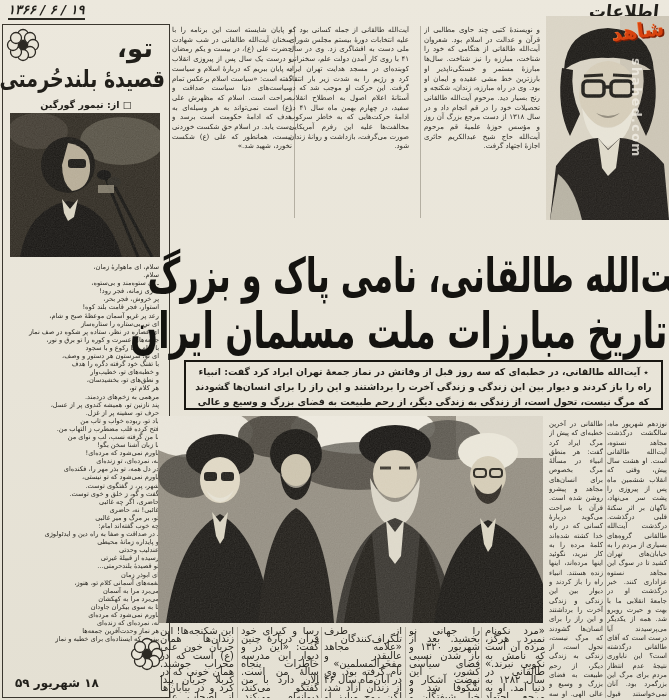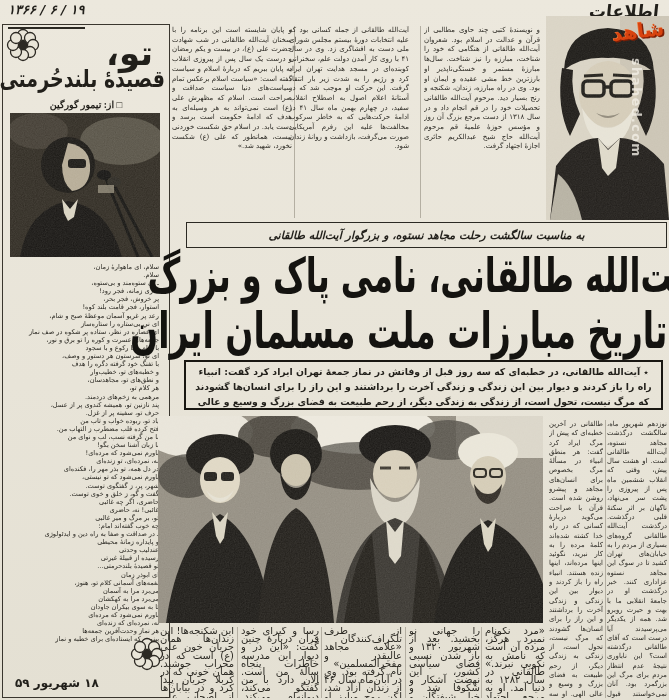--- a/index.html
+++ b/index.html
@@ -6,27 +6,27 @@
   #page{
     position:relative;width:669px;height:700px;overflow:hidden;
     background:linear-gradient(180deg,#ece8dd 0%,#e8e4d8 55%,#e4e0d3 100%);
     font-family:"DejaVu Sans",sans-serif;color:#211f1a;direction:rtl;
   }
   .abs{position:absolute;}
   
   #masthead{top:1px;right:8px;font-size:17px;font-weight:bold;transform:skewX(-6deg);
     border-bottom:2px dotted #3a372f;padding:0 2px 1px 2px;}
   #issue-date{top:2px;left:8px;font-size:13px;font-weight:bold;font-style:italic;
-    direction:rtl;border-bottom:2px solid #2b2923;padding-bottom:10px;letter-spacing:1px;text-align:right;}
+    direction:rtl;border-bottom:2px solid #2b2923;padding-bottom:1px;letter-spacing:1px;text-align:right;}
   
   #poem-box{left:2px;top:24px;width:166px;height:672px;border:1.5px solid #3a362e;}
-  #poem-title-top{top:8px;right:16px;font-size:34px;font-weight:bold;}
+  #poem-title-top{top:8px;right:16px;font-size:26px;font-weight:bold;}
   #poem-title-main{top:42px;right:4px;left:4px;text-align:center;font-size:19px;font-weight:bold;
     transform:scaleY(1.25);white-space:nowrap;}
-  #poem-byline{top:74px;right:0;left:0;text-align:center;font-size:9.5px;font-weight:bold;font-family:Liberation Serif, serif;}
+  #poem-byline{top:74px;right:0;left:0;text-align:center;font-size:9.5px;font-weight:bold;}
   #poem-photo{left:7px;top:88px;width:150px;height:144px;}
   #poem-lines{top:238px;right:10px;left:6px;}
   .poem-line{font-size:6.6px;line-height:8.1px;text-align:right;white-space:nowrap;overflow:hidden;color:#2a2822;}
   #poem-date{left:12px;bottom:7px;font-size:12px;font-weight:bold;}
   .rosette1{left:3px;top:3px;}
   .rosette2{right:5px;bottom:22px;}
   
   .col{top:26px;height:192px;overflow:hidden;font-size:7px;line-height:9.7px;
     text-align:justify;color:#2c2a24;}
   #colA{left:172px;width:120px;}
@@ -125,21 +125,21 @@
         <div class="poem-line">پر خروش، فجر بحر،</div>
         <div class="poem-line">استوار، فجر قامت بلند کوه!</div>
         <div class="poem-line">رعد پر غریو آسمان موعظهٔ صبح و شام،</div>
         <div class="poem-line">ای نیِ بی‌ستاره را ستاره‌ساز</div>
         <div class="poem-line">ای عصاره در نظر، ستاده پر شکوه در صف نماز</div>
         <div class="poem-line">جمعه‌های عسرت و کوره را تو برق و نور،</div>
         <div class="poem-line">با قیام و با رکوع و با سجود</div>
         <div class="poem-line">ای تو، سرستون هر دستور و وصف،</div>
         <div class="poem-line">با تفنگ خود گرفته دگره را هدف</div>
         <div class="poem-line">و خطبه‌های تو، خطیب‌وار</div>
-        <div class="poem-line">و نطق‌های تو، مجاهد‌سان،</div>
+        <div class="poem-line">و نطق‌های تو، بخشید‌سان،</div>
         <div class="poem-line">هر کلام تو،</div>
         <div class="poem-line">مرهمی به زخم‌های دردمند.</div>
         <div class="poem-line">پند نازنین تو، همیشه کندوی پر از عسل،</div>
         <div class="poem-line">حرف تو، سفینه پر از غزل.</div>
         <div class="poem-line">یاد تو، ربوده خواب و تاب من</div>
         <div class="poem-line">فتح کرده قلب مضطرب ز التهاب من.</div>
         <div class="poem-line">با من گرفته نسب، لب و نوای من</div>
         <div class="poem-line">با زبان آشنا سخن بگو!</div>
         <div class="poem-line">باورم نمی‌شود که مرده‌ای!</div>
         <div class="poem-line">نه، نمرده‌ای، تو زنده‌ای</div>
@@ -216,21 +216,20 @@
       <path d="M50,97 Q62,103 74,97 Q62,107 50,97 Z" fill="#8c8576"></path>
       <path d="M4,204 L10,150 Q30,122 52,122 L62,133 L74,122 Q96,122 118,148 L123,204 Z" fill="#171411"></path>
       <path d="M52,122 L62,134 L74,122 L70,152 L62,160 L56,152 Z" fill="#ddd8c8"></path>
       <path d="M4,204 L12,158 Q28,170 36,204 Z" fill="#cfc9b8" opacity="0.85"></path>
       <rect width="123" height="204" filter="url(#n2)" opacity="0.18"></rect>
     </svg>
   </span>
   <div class="abs" id="shahed-logo">شاهد</div>
   <div class="abs" id="site-watermark">shahed.com</div>
 
-  <div class="abs" id="banner">به مناسبت سالگشت رحلت مجاهد نستوه، و بزرگوار آیت‌الله طالقانی</div>
   <div class="abs headline" id="headline1">آیت‌الله طالقانی، نامی پاک و بزرگ</div>
   <div class="abs headline" id="headline2">در تاریخ مبارزات ملت مسلمان ایران</div>
 
   <div class="abs" id="lead-box">٭ آیت‌الله طالقانی، در خطبه‌ای که سه روز قبل از وفاتش در نماز جمعهٔ تهران ایراد کرد گفت: انبیاء راه را باز کردند و دیوار بین این زندگی و زندگی آخرت را برداشتند و این راز را برای انسان‌ها گشودند که مرگ نیست، تحول است، از زندگی به زندگی دیگر، از رحم طبیعت به فضای بزرگ و وسیع و عالی الهی.</div>
 
   <span class="abs" id="group-photo">
     <svg width="385" height="207" viewBox="0 0 385 207" preserveAspectRatio="none">
       <defs>
           <filter id="n3">
             <feTurbulence type="fractalNoise" baseFrequency="0.8" numOctaves="2"></feTurbulence>

